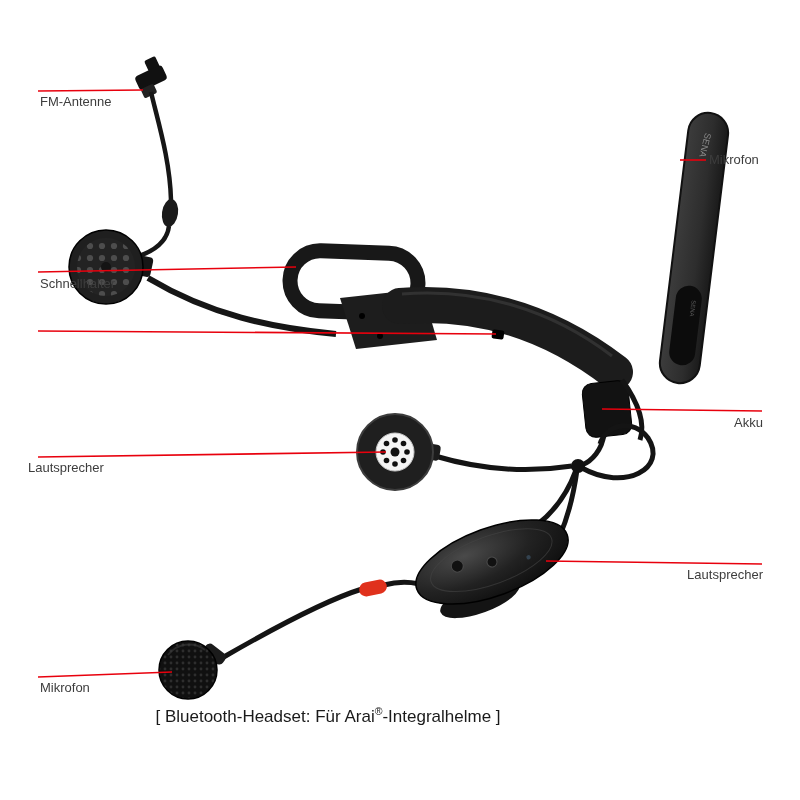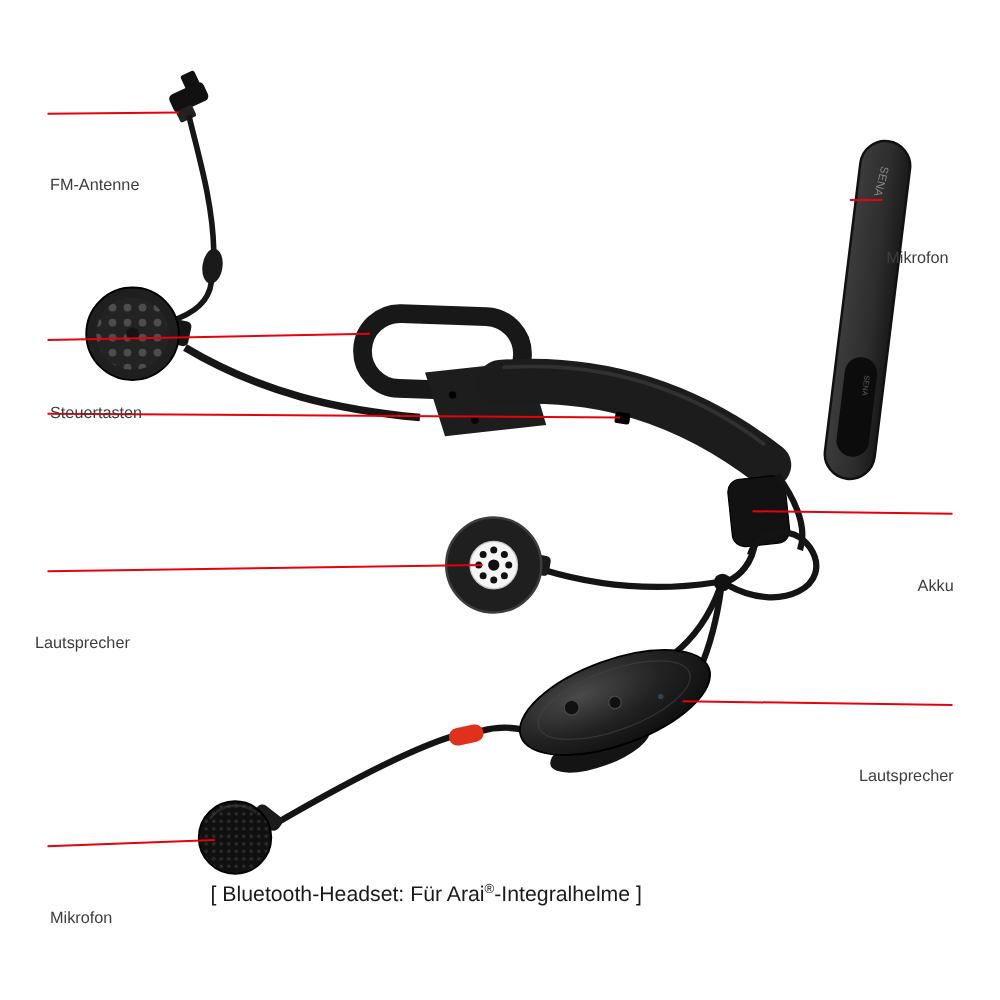--- a/index.html
+++ b/index.html
@@ -2,26 +2,26 @@
 <html><head>
 <meta charset="utf-8">
 <style>
   html,body{margin:0;padding:0;background:#ffffff;}
   #stage{
     position:relative;width:800px;height:800px;background:#ffffff;overflow:hidden;
     font-family:"Liberation Sans","DejaVu Sans",sans-serif;
   }
   #art{position:absolute;left:0;top:0;width:800px;height:800px;}
   .lbl{
-    position:absolute;font-size:13px;line-height:1.3;color:#3d3d3d;white-space:nowrap;margin-top:46px;
+    position:absolute;font-size:13px;line-height:1.3;color:#3d3d3d;white-space:nowrap;
   }
   .lbl.right{text-align:center;}
   #caption{
     position:absolute;left:0;top:705px;width:656px;text-align:center;
-    font-size:17px;color:#1a1a1a;margin-left:13px;
+    font-size:17px;color:#1a1a1a;
   }
   #caption sup{font-size:0.62em;vertical-align:super;}
 </style>
 </head>
 <body>
 
 <div id="stage">
 
   <svg id="art" viewBox="0 0 800 800" xmlns="http://www.w3.org/2000/svg">
     <defs>
@@ -138,21 +138,21 @@
       <line x1="680" y1="160" x2="706" y2="160" stroke="#e8000d"></line>
       <line x1="602" y1="409" x2="762" y2="411" stroke="#e8000d"></line>
       <line x1="546" y1="561" x2="762" y2="564" stroke="#e8000d"></line>
     </g>
   </svg>
 
   <div class="lbl" style="left:40px;top:94px">FM-Antenne</div>
 
   <div class="lbl" style="left:709px;top:152px">Mikrofon</div>
 
-  <div class="lbl" style="left:40px;top:276px">Steuertasten</div>
+  <div class="lbl" style="left:40px;top:276px">Schnellhalter</div>
 
   <div class="lbl" style="left:40px;top:336px">
   </div>
 
   <div class="lbl right" style="right:37px;top:415px">Akku</div>
 
   <div class="lbl" style="left:28px;top:460px">Lautsprecher</div>
 
   <div class="lbl right" style="right:37px;top:567px">Lautsprecher</div>
 

